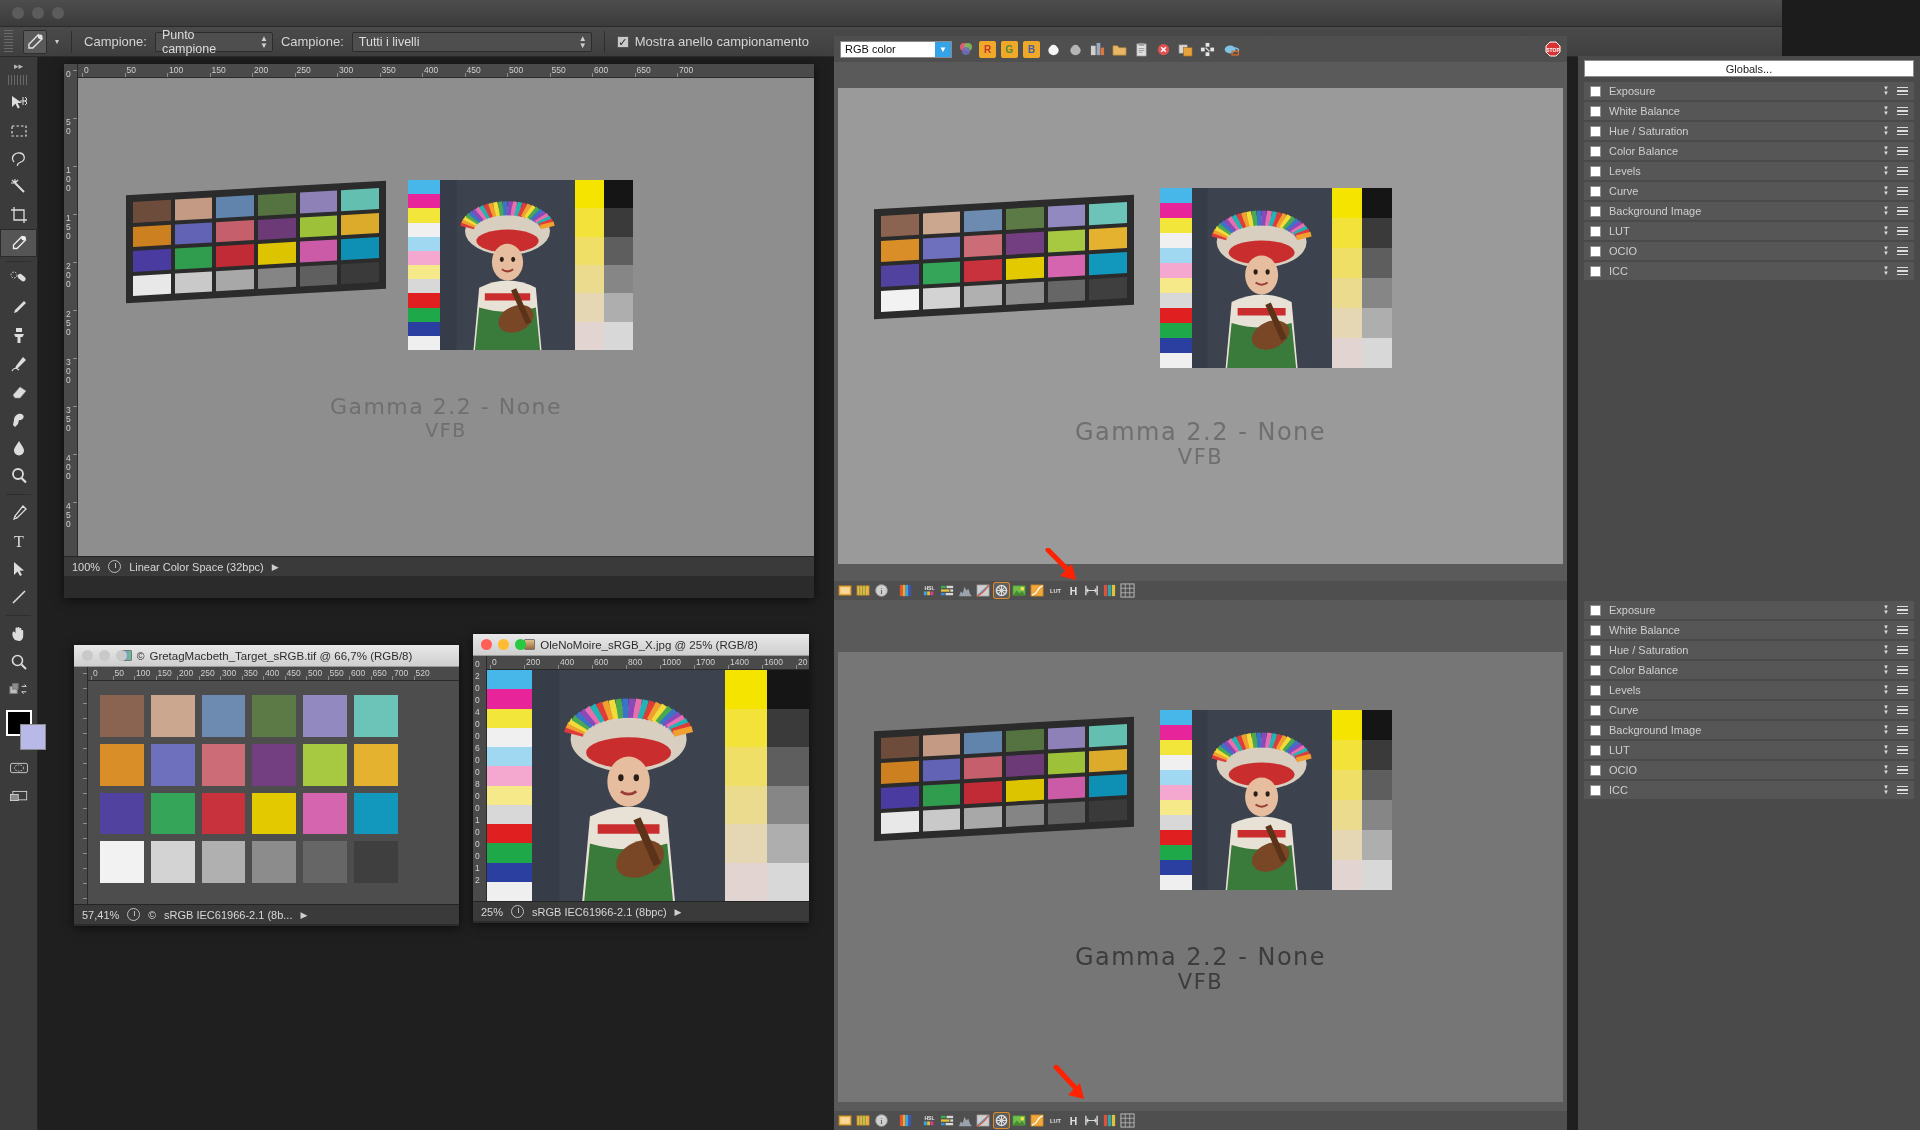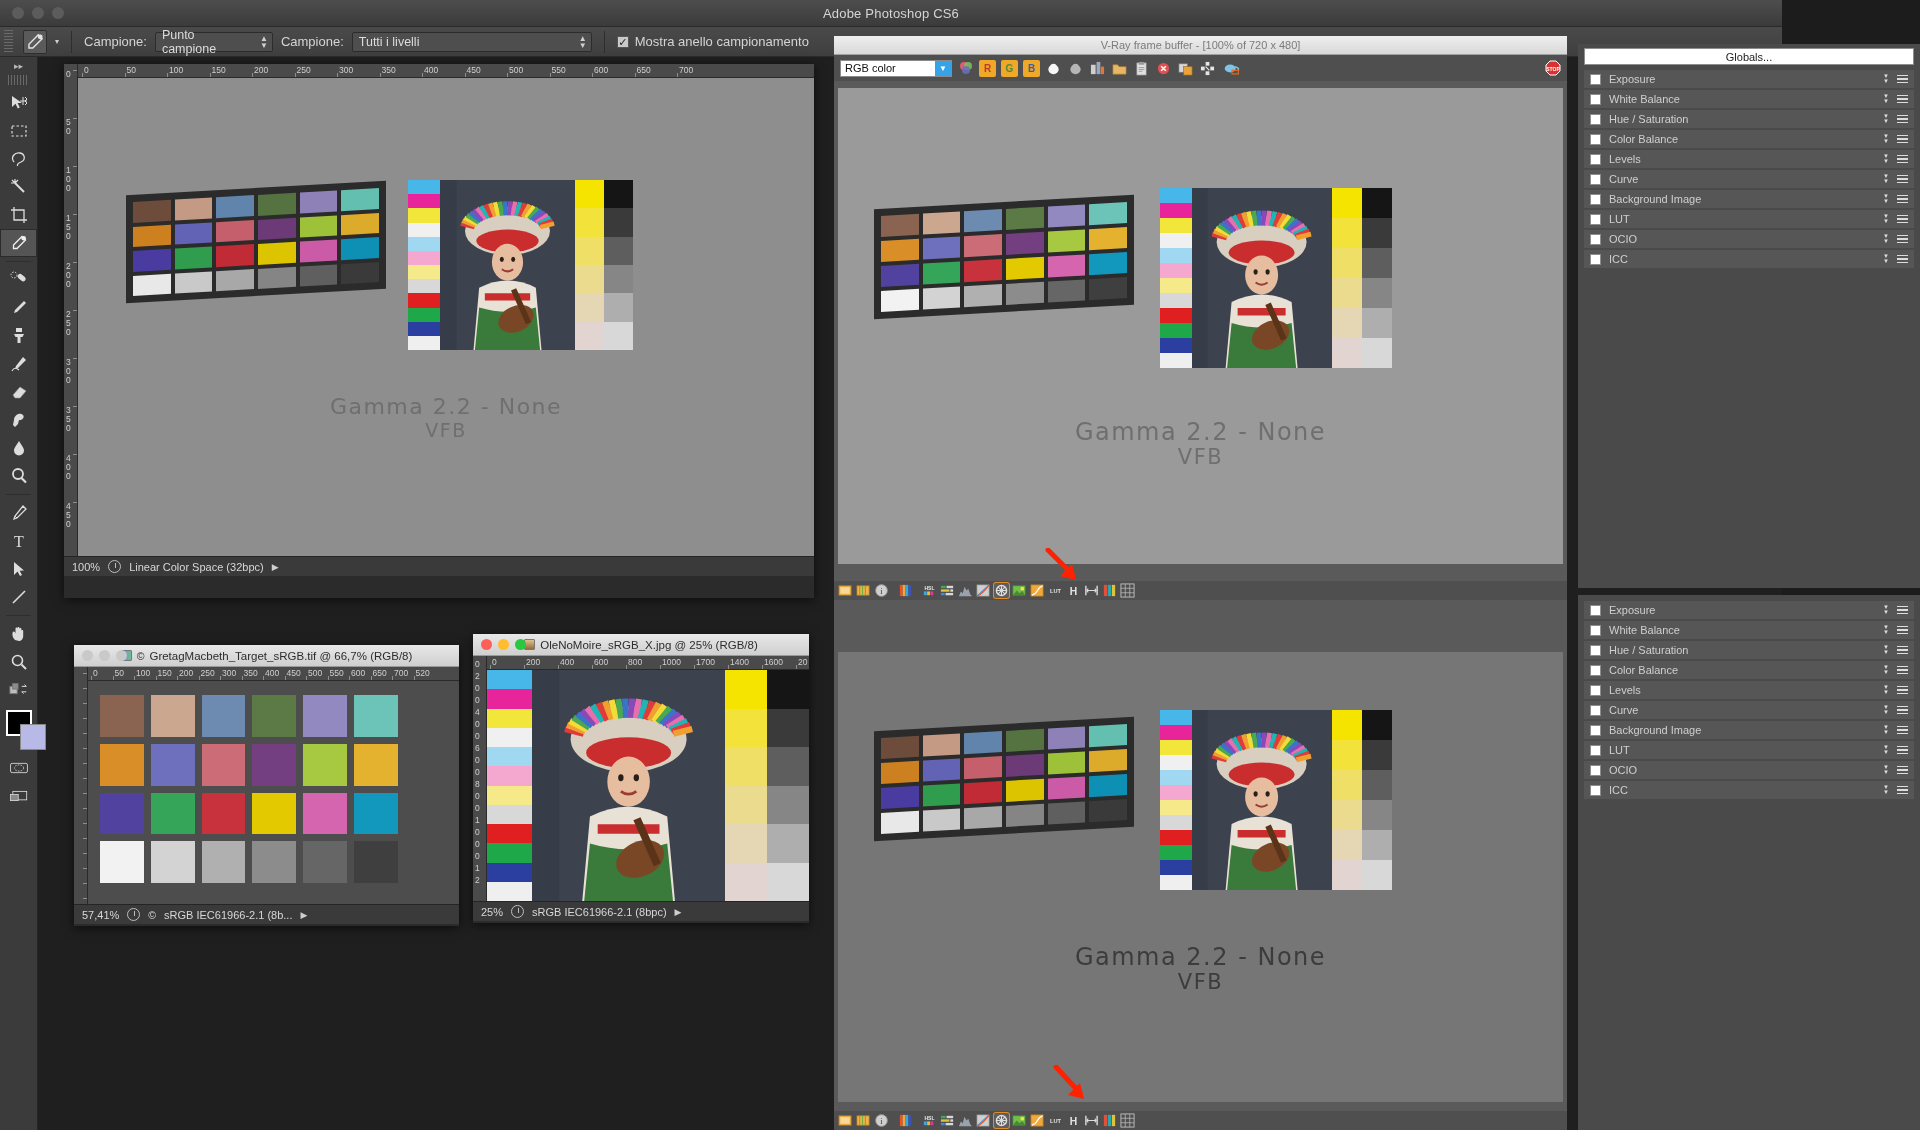--- a/index.html
+++ b/index.html
@@ -129,21 +129,20 @@
 <body>
 
 <div class="root">
 
   <div class="ps-titlebar">
     <div class="traffic">
       <span class="tl"></span>
       <span class="tl"></span>
       <span class="tl"></span>
     </div>
-    <div class="ps-title">Adobe Photoshop CS6</div>
   </div>
 
   <div class="ps-optionbar">
     <div class="ob-grip"></div>
     <div class="ob-tool">
       <svg viewBox="0 0 20 20">
           <path d="M13 3.5 L16.5 7 L8 15.5 L4.5 15.5 L4.5 12 Z" fill="none" stroke="#e2e2e2" stroke-width="1.3"></path>
           <circle cx="14.7" cy="5.3" r="2.2" fill="#e2e2e2"></circle>
         </svg>
     </div>
@@ -757,28 +756,20 @@
     </div>
     <div class="ps-status">
       <span>25%</span>
       <span class="clock"></span>
       <span>sRGB IEC61966-2.1 (8bpc)</span>
       <span class="arrowr">▶</span>
     </div>
   </div>
 
   <div class="vfb" style="left:834px; top:36px; width:733px; height:564px;">
-    <div class="vfb-bar">
-      <div class="dots">
-        <span class="d off"></span>
-        <span class="d off"></span>
-        <span class="d off"></span>
-      </div>
-      <div class="vt">V-Ray frame buffer - [100% of 720 x 480]</div>
-    </div>
 
     <div class="vfb-tools">
       <div class="vsel">
         <span>RGB color</span>
         <span class="dd">▼</span>
       </div>
       <div class="vic" style="background:#4f4f4f;">
         <svg viewBox="0 0 16 16" width="16" height="16">
             <circle cx="6" cy="6" r="4" fill="#e35b6e"></circle>
             <circle cx="10" cy="6" r="4" fill="#7fba5a" opacity=".9"></circle>
@@ -1306,21 +1297,21 @@
 
   <svg class="redarrow" style="left:1044px; top:548px; width:40px; height:36px;" viewBox="0 0 40 36">
     <path d="M4 2 L28 26" stroke="#ff2200" stroke-width="5" stroke-linecap="round"></path>
     <polygon points="32,32 16,28 28,16" fill="#ff2200"></polygon>
   </svg>
   <svg class="redarrow" style="left:1052px; top:1065px; width:40px; height:40px;" viewBox="0 0 40 40">
     <path d="M4 2 L28 28" stroke="#ff2200" stroke-width="5" stroke-linecap="round"></path>
     <polygon points="32,34 16,30 28,18" fill="#ff2200"></polygon>
   </svg>
 
-  <div class="rp" style="left:1578px; top:44px; width:342px; height:544px;">
+  <div class="rp" style="left:1578px; top:56px; width:342px; height:544px;">
     <div class="globals">Globals...</div>
     <div id="rpTop">
         <div class="rrow">
           <span class="rcb"></span>
           <span class="rlabel">Exposure</span>
           <span class="rchev" style="font-size: 6px; line-height: 5px;">▼<br>▼</span>
           <span class="rham">
             <i></i>
             <i></i>
             <i></i>

